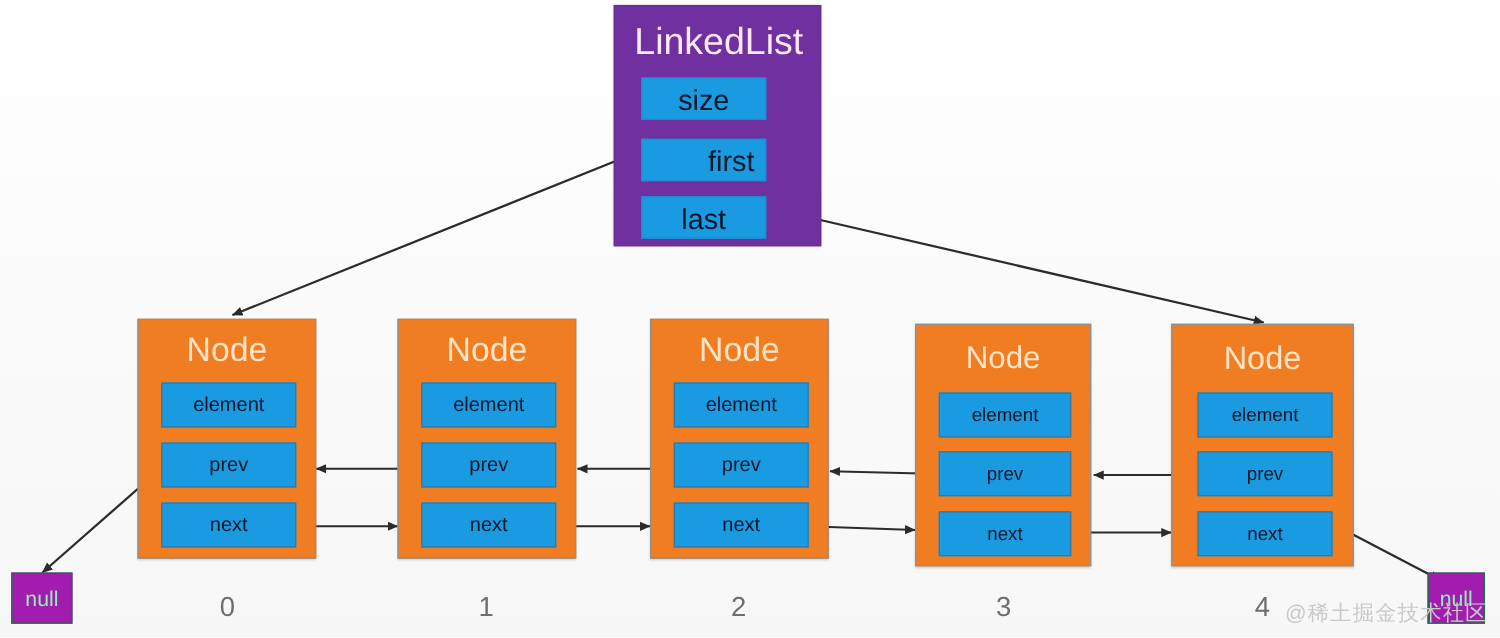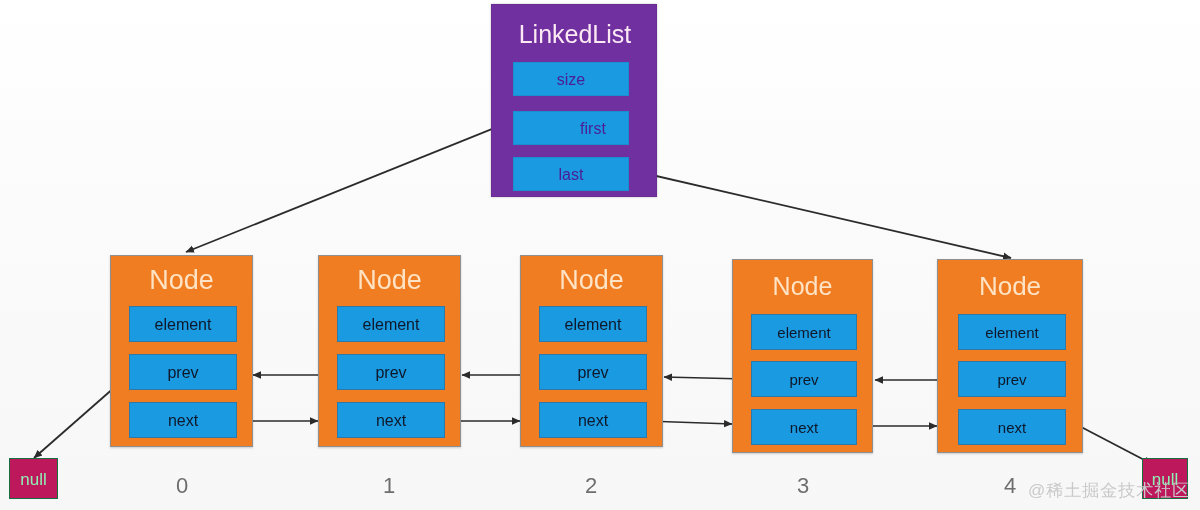--- a/index.html
+++ b/index.html
@@ -39,34 +39,34 @@
     border: 1px solid #6a2d96;
     box-shadow: 0 0 2px rgba(0,0,0,0.25);
     box-sizing: border-box;
   }
   .ll-title {
     position: absolute;
     left: 0; top: 13px;
     width: 166px;
     text-align: center;
     color: #fce9f4;
-    font-size: 25px;
+    font-size: 30px;
     line-height: 32px;
     letter-spacing: 0px;
   }
   .ll-field {
     position: absolute;
     left: 21px;
-    width: 116px;
+    width: 100px;
     height: 34px;
     background: #1a9ae0;
     border: 1px solid #1a8fd0;
     box-sizing: border-box;
-    color: #4c1d95;
-    font-size: 16px;
+    color: #0f172a;
+    font-size: 23px;
     line-height: 34px;
     text-align: center;
   }
   .ll-f0 { top: 57px; }
   .ll-f1 { top: 106px; padding-left: 44px; }
   .ll-f2 { top: 152px; text-align: center; }
 
   
   .node {
     position: absolute;
@@ -101,21 +101,21 @@
     width: 40px;
     text-align: center;
     color: #6e6e6e;
     font-size: 22px;
     top: 473px;
   }
 
   
   .nullbox {
     position: absolute;
-    background: #be185d;
+    background: #a21caf;
     border: 1px solid #15703f;
     box-sizing: border-box;
     color: #8ff0b4;
     font-size: 17px;
     text-align: center;
   }
   .null-left  { left: 9px;   top: 458px; width: 49px; height: 41px; line-height: 41px; }
   .null-right { left: 1142px; top: 458px; width: 46px; height: 41px; line-height: 41px; }
 
   

